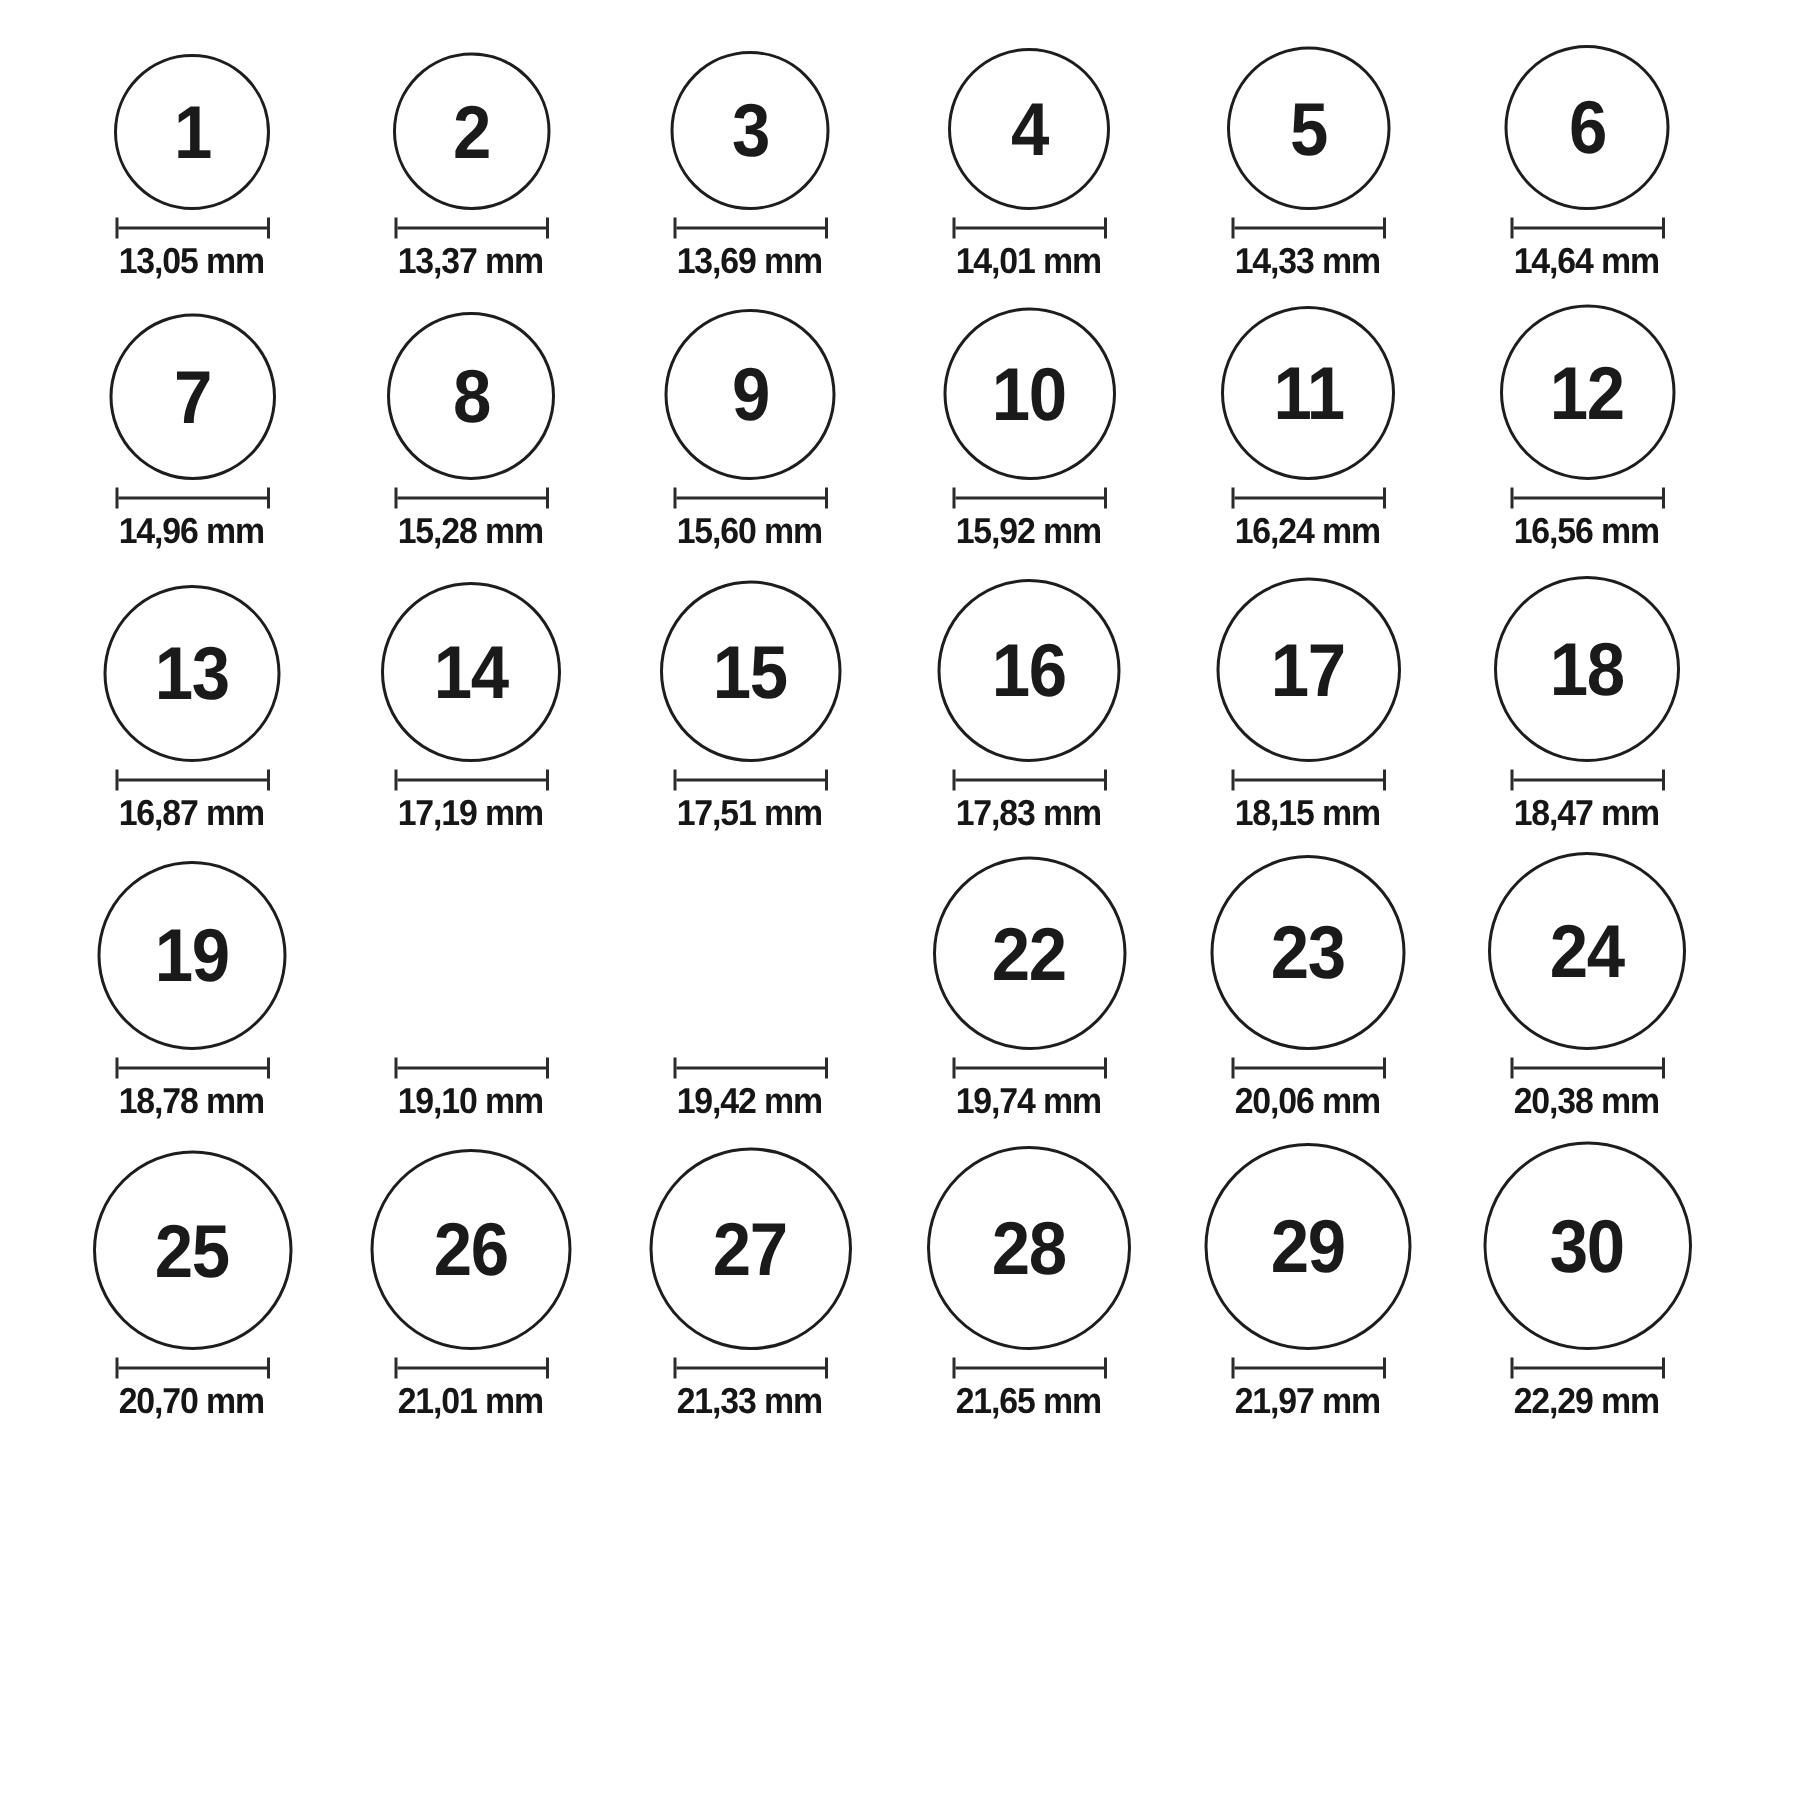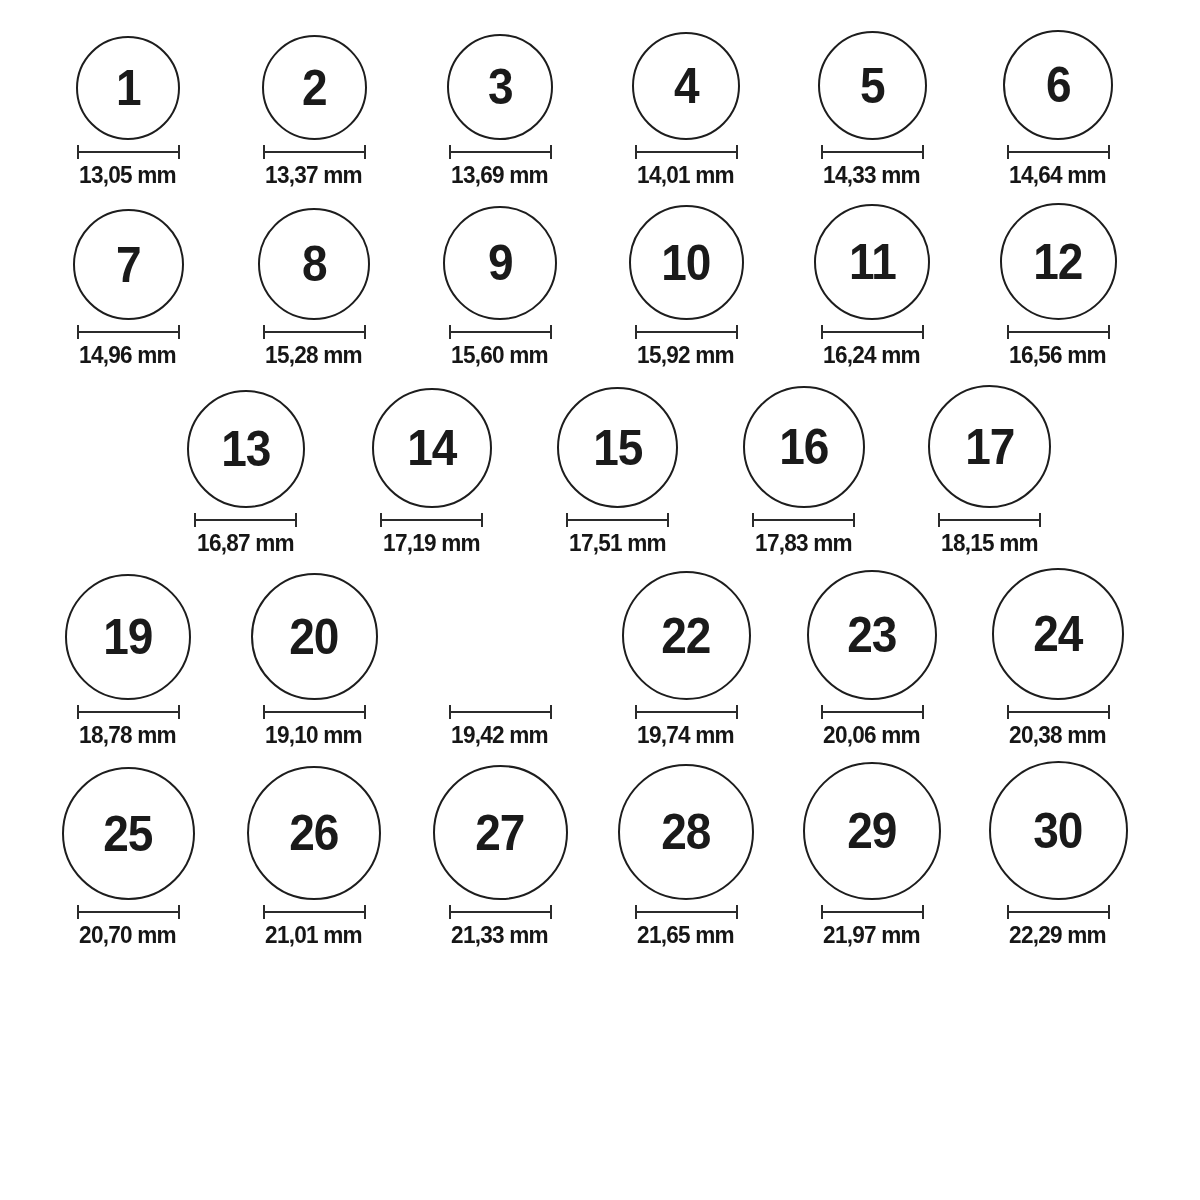--- a/index.html
+++ b/index.html
@@ -156,21 +156,21 @@
         <div class="mm">16,24 mm</div>
       </div>
       <div class="cell">
         <div class="circle" style="width: 117px; height: 117px;">
           <span class="num">12</span>
         </div>
         <div class="measure"></div>
         <div class="mm">16,56 mm</div>
       </div>
     </div>
-    <div class="row" style="height: 188px; justify-content: center;">
+    <div class="row" style="height: 188px;">
       <div class="cell">
         <div class="circle" style="width: 118px; height: 118px;">
           <span class="num">13</span>
         </div>
         <div class="measure"></div>
         <div class="mm">16,87 mm</div>
       </div>
       <div class="cell">
         <div class="circle" style="width: 120px; height: 120px;">
           <span class="num">14</span>
@@ -192,33 +192,37 @@
         <div class="measure"></div>
         <div class="mm">17,83 mm</div>
       </div>
       <div class="cell">
         <div class="circle" style="width: 123px; height: 123px;">
           <span class="num">17</span>
         </div>
         <div class="measure"></div>
         <div class="mm">18,15 mm</div>
       </div>
+      <div class="cell">
+        <div class="circle" style="width: 124px; height: 124px;">
+          <span class="num">18</span>
+        </div>
+        <div class="measure"></div>
+        <div class="mm">18,47 mm</div>
+      </div>
     </div>
     <div class="row" style="height: 192px;">
       <div class="cell">
         <div class="circle" style="width: 126px; height: 126px;">
           <span class="num">19</span>
         </div>
         <div class="measure"></div>
         <div class="mm">18,78 mm</div>
       </div>
       <div class="cell">
-        <div class="circle" style="width: 127px; height: 127px;">
-          <span class="num">20</span>
-        </div>
         <div class="measure"></div>
         <div class="mm">19,10 mm</div>
       </div>
       <div class="cell">
         <div class="measure"></div>
         <div class="mm">19,42 mm</div>
       </div>
       <div class="cell">
         <div class="circle" style="width: 129px; height: 129px; text-align: right;">
           <span class="num">22</span>

